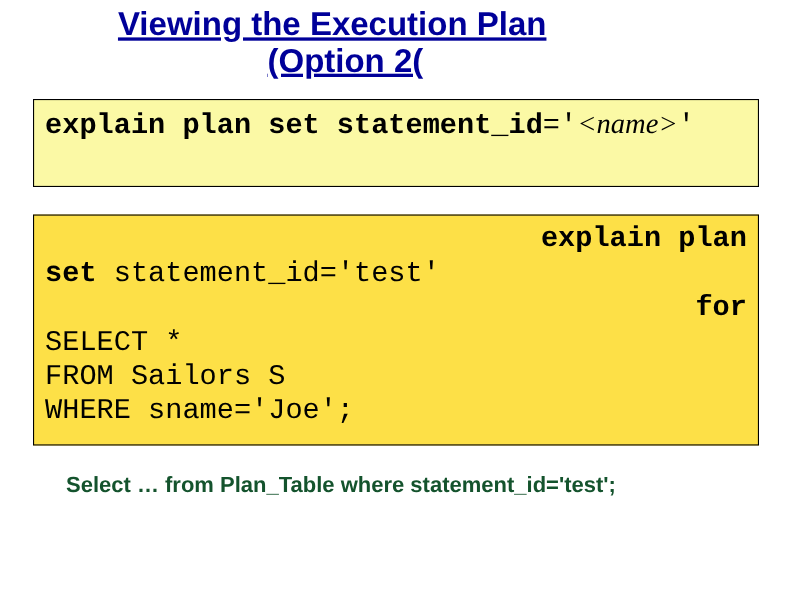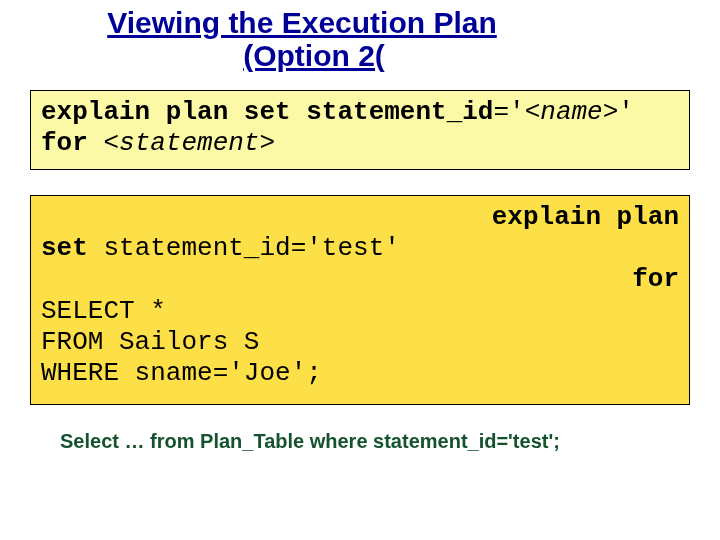--- a/index.html
+++ b/index.html
@@ -45,21 +45,21 @@
     top: 90px;
     height: 80px;
     background: #fbf9a5;
   }
   .codebox.white {
     top: 195px;
     height: 210px;
     background: #fde047;
   }
   .codebox .bold { font-weight: bold; text-align: right; }
-  .codebox .italic { font-style: italic; }
+  .codebox .italic { font-style: italic; font-family: Liberation Serif, serif; }
   .footer {
     position: absolute;
     top: 430px;
     left: 60px;
     right: 30px;
     font-family: "Comic Sans MS", "Comic Sans", cursive, sans-serif;
     font-weight: bold;
     font-size: 20px;
     color: #14532d;
   }
@@ -70,21 +70,20 @@
 
 <div class="slide">
 
   <div class="title">
     <span>Viewing the Execution Plan</span><br>
     <span class="title-line2">(Option 2(</span>
   </div>
 
   <div class="codebox yellow">
     <div class="code-line"><span class="bold">explain plan set statement_id</span><span>='</span><span class="italic">&lt;name&gt;</span><span>'</span></div>
-    <div class="code-line"><span class="bold">for </span><span class="italic">&lt;statement&gt;</span></div>
   </div>
 
   <div class="codebox white">
     <div class="code-line bold">explain plan</div>
     <div class="code-line"><span class="bold">set </span><span>statement_id='test'</span></div>
     <div class="code-line bold">for</div>
     <div class="code-line">SELECT *</div>
     <div class="code-line">FROM Sailors S</div>
     <div class="code-line">WHERE sname='Joe';</div>
   </div>

